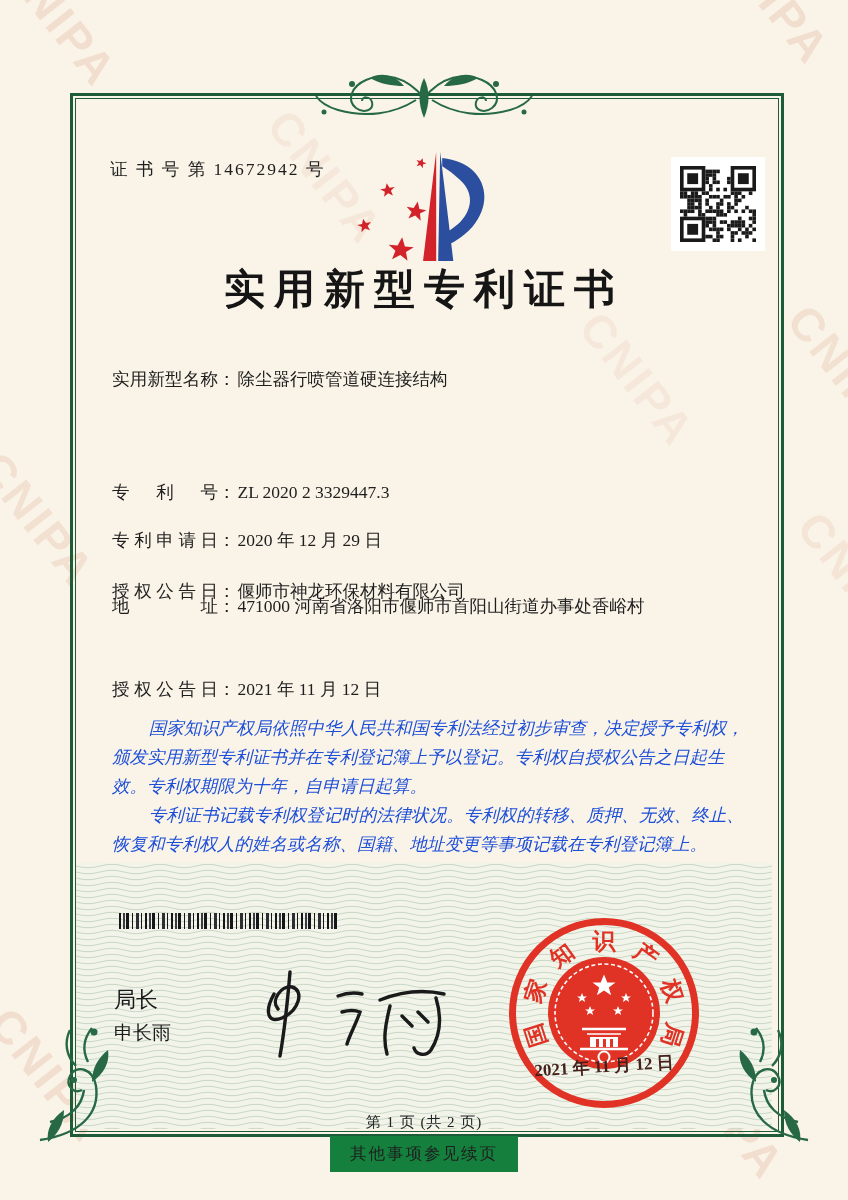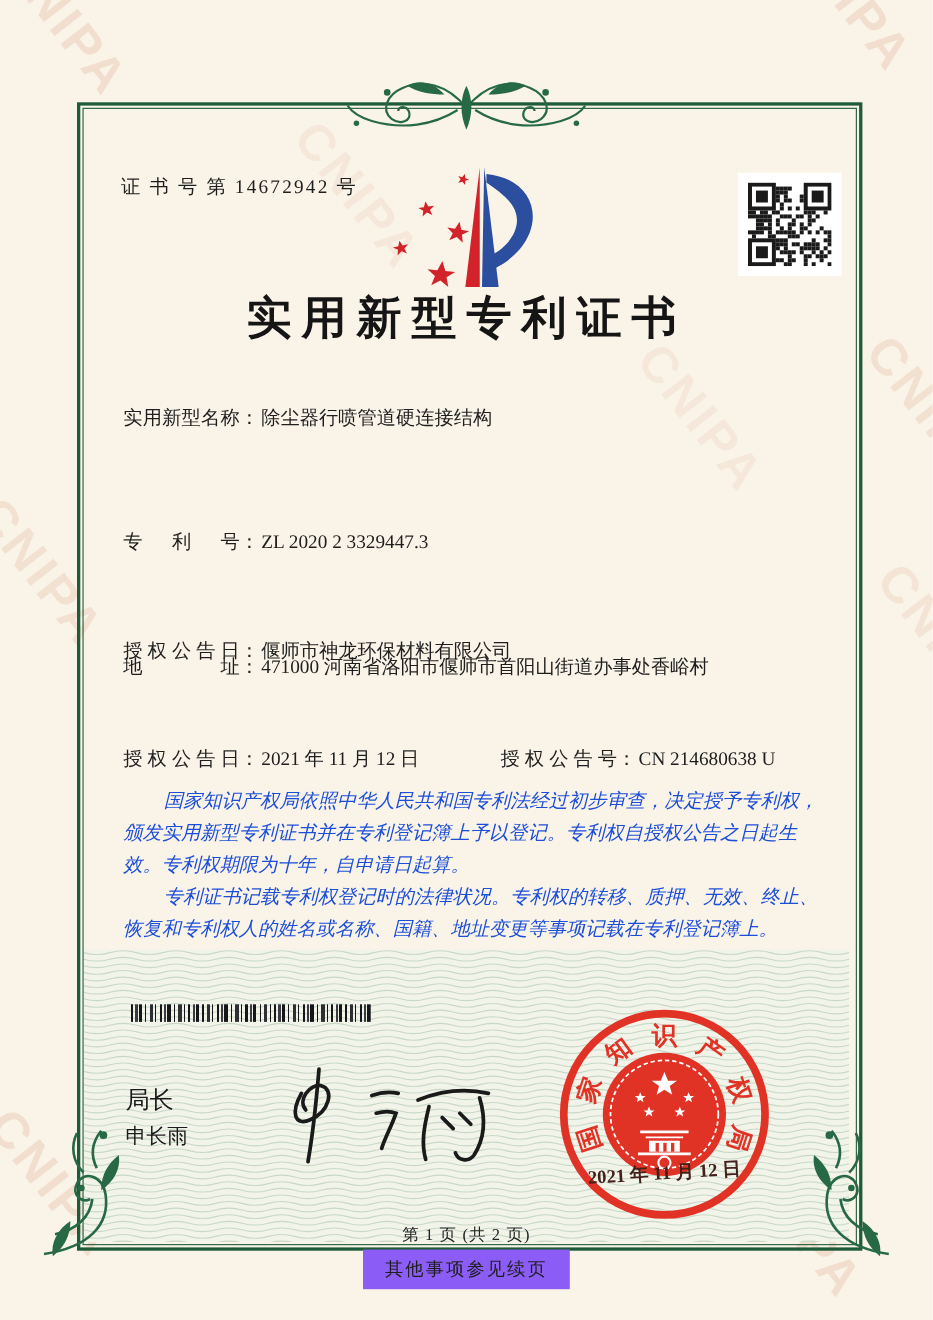--- a/index.html
+++ b/index.html
@@ -57,21 +57,21 @@
   .seal-ring{position:absolute;inset:0;border:7px solid #e03225;border-radius:50%;}
   .seal-char{position:absolute;left:50%;top:50%;width:26px;height:26px;margin:-13px 0 0 -13px;
              font-size:23px;font-weight:700;color:#e03225;text-align:center;line-height:26px;}
   .seal-emblem{position:absolute;left:35px;top:35px;}
   .seal-date{position:absolute;left:516px;top:1039px;width:176px;text-align:center;
              font-size:17px;font-weight:700;color:#44201a;transform:rotate(-3.5deg);z-index:4;}
 
   .footer-page{position:absolute;left:0;top:1097px;width:848px;text-align:center;
                font-size:15px;letter-spacing:1px;color:#222;}
   .note-box{position:absolute;left:50%;top:1136px;transform:translateX(-50%);
-            background:#8b5cf6;padding:7px 20px;font-size:16.5px;letter-spacing:2px;
+            background:#15803d;padding:7px 20px;font-size:16.5px;letter-spacing:2px;
             color:#1e1e1e;z-index:3;}
 
   .ornament{position:absolute;z-index:2;pointer-events:none;}
 </style>
 </head>
 <body>
 
 <div class="page">
 
   <div id="wm-layer">
@@ -363,31 +363,31 @@
     </div>
 
     <div class="title">实用新型专利证书</div>
 
     <div class="row" style="top:351px">
       <span class="lbl">实用新型名称</span><span class="colon">：</span><span class="val">除尘器行喷管道硬连接结构</span>
     </div>
     <div class="row" style="top:464px">
       <span class="lbl">专利号</span><span class="colon">：</span><span class="val">ZL 2020 2 3329447.3</span>
     </div>
+    <div class="row" style="top:512px">
+      <span class="lbl">专利申请日</span><span class="colon">：</span><span class="val">2020 年 12 月 29 日</span>
+    </div>
     <div class="row" style="top:563px">
       <span class="lbl">授权公告日</span><span class="colon">：</span><span class="val">偃师市神龙环保材料有限公司</span>
     </div>
     <div class="row" style="top:578px">
       <span class="lbl">地址</span><span class="colon">：</span><span class="val">471000 河南省洛阳市偃师市首阳山街道办事处香峪村</span>
     </div>
     <div class="row" style="top:661px">
       <span class="lbl">授权公告日</span><span class="colon">：</span><span class="val">2021 年 11 月 12 日</span>
-      <span class="grant2">
-        <span class="lbl">授权公告号</span><span class="colon">：</span><span class="val">CN 214680638 U</span>
-      </span>
     </div>
 
     <div class="paras">
       <p>国家知识产权局依照中华人民共和国专利法经过初步审查，决定授予专利权，颁发实用新型专利证书并在专利登记簿上予以登记。专利权自授权公告之日起生效。专利权期限为十年，自申请日起算。</p>
       <p>专利证书记载专利权登记时的法律状况。专利权的转移、质押、无效、终止、恢复和专利权人的姓名或名称、国籍、地址变更等事项记载在专利登记簿上。</p>
     </div>
 
     <div class="barcode"></div>
 
     <div class="officer-role">局长</div>

